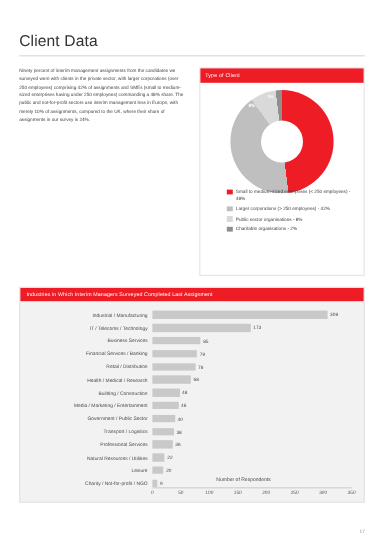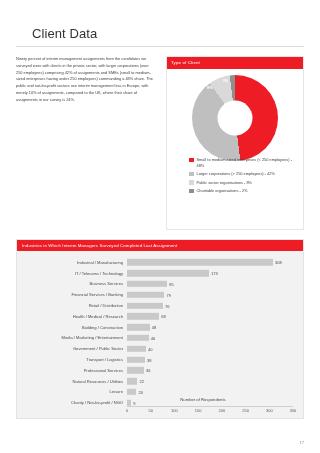--- a/index.html
+++ b/index.html
@@ -8,21 +8,21 @@
     background:#ffffff;
     font-family:"Liberation Sans", sans-serif;
     color:#3b3b3b;
     position:relative;
     overflow:hidden;
   }
   .page { position:absolute; inset:0; }
 
   
   .page-title{
-    position:absolute; left:32px; top:26px;
+    position:absolute; left:16px; top:26px;
     font-size:13px; color:#333; letter-spacing:.1px;
   }
   .title-rule{
     position:absolute; left:16px; right:16px; top:46px;
     height:1px; background:#d9d9d9;
   }
 
   
   .intro{
     position:absolute; left:16px; top:56px; width:138px;

